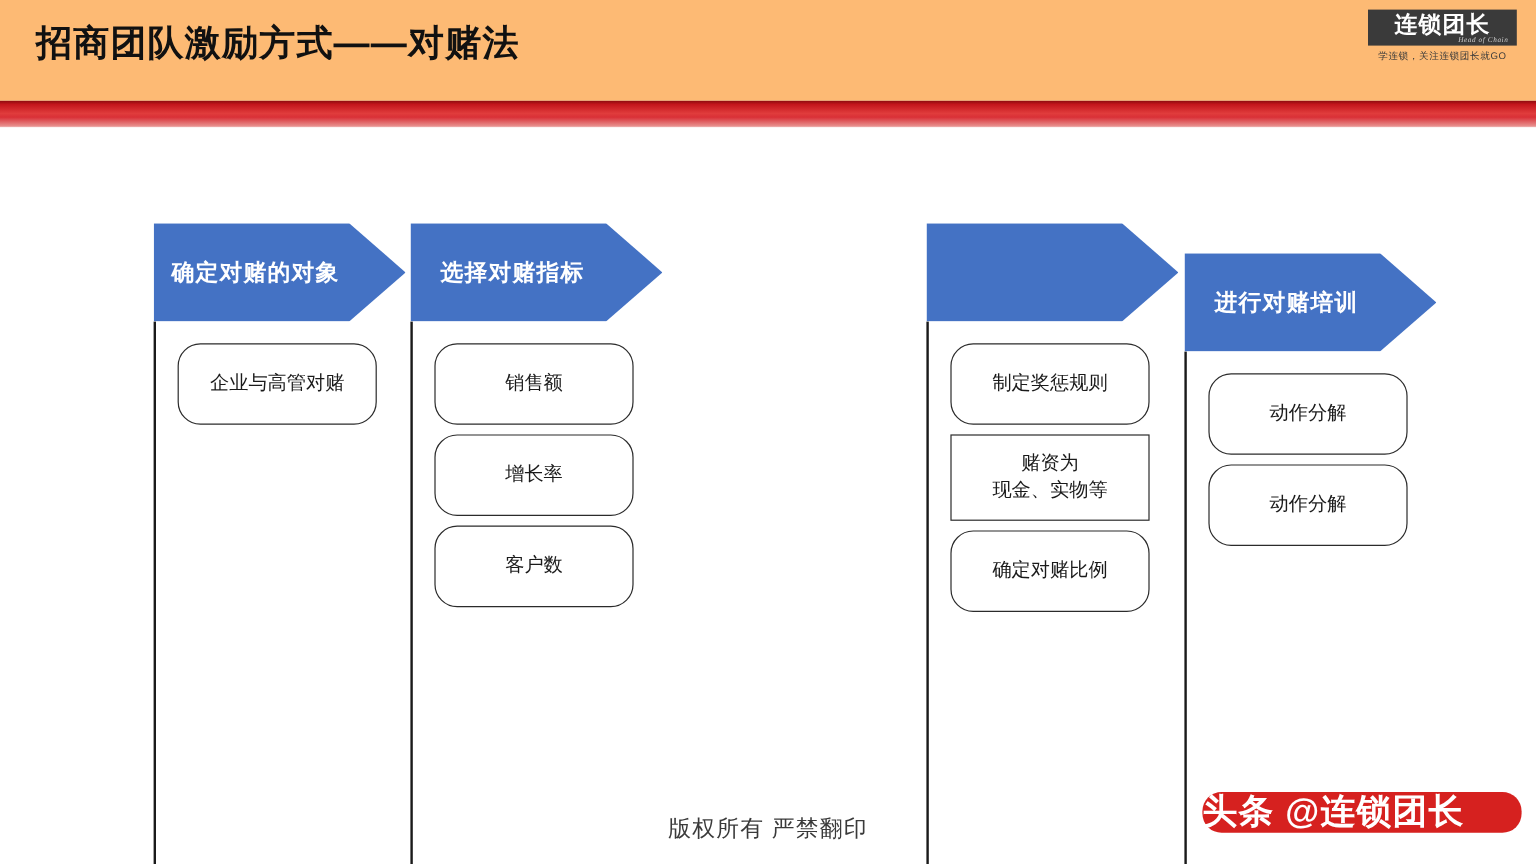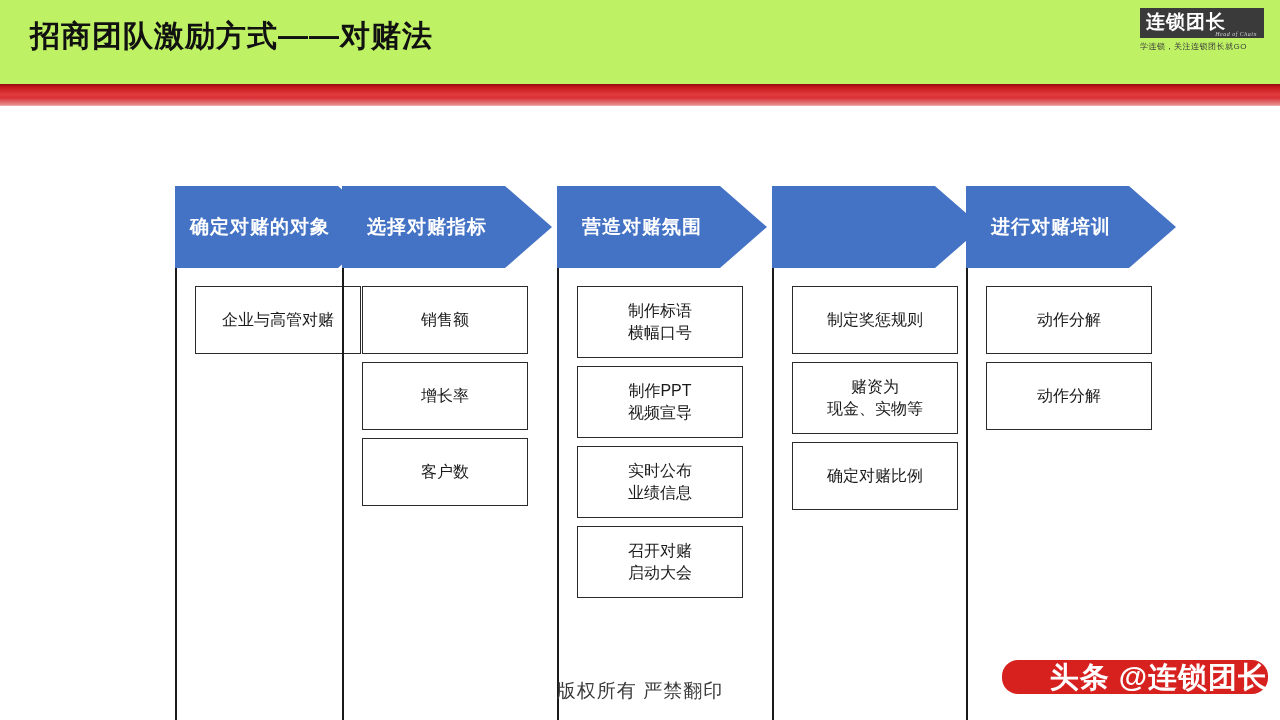--- a/index.html
+++ b/index.html
@@ -14,39 +14,40 @@
     overflow: hidden;
     position: relative;
   }
 
   
   #slide-header {
     position: absolute;
     left: 0; top: 0;
     width: 1280px;
     height: 84px;
-    background: #bef264;
+    background: #fdba74;
   }
   #page-title {
     position: absolute;
     left: 30px;
     top: 16px;
     font-size: 30px;
     font-weight: bold;
     color: #111111;
     letter-spacing: 1px;
     white-space: nowrap;
   }
 
   
   #brand-logo {
     position: absolute;
     right: 16px;
     top: 8px;
     width: 124px;
+    text-align: center;
   }
   #brand-logo-plate {
     background: #3a3a3a;
     padding: 3px 6px 4px 6px;
     position: relative;
     height: 30px;
     box-sizing: border-box;
   }
   #brand-logo-main {
     color: #ffffff;
@@ -155,21 +156,21 @@
     display: flex;
     align-items: center;
     justify-content: center;
     text-align: center;
     color: #1a1a1a;
     font-size: 16px;
     line-height: 22px;
     margin-bottom: 8px;
     white-space: pre-line;
   }
-  .flow-box.h1 { height: 68px; }
+  .flow-box.h1 { height: 68px; border-radius: 19px; }
   .flow-box.h2 { height: 72px; }
 
   
   #copyright-note {
     position: absolute;
     left: 0;
     top: 678px;
     width: 1280px;
     text-align: center;
     font-size: 19px;
@@ -191,93 +192,76 @@
     top: 660px;
     width: 266px;
     height: 34px;
     background: #d6211f;
     color: #ffffff;
     font-size: 29px;
     font-weight: bold;
     line-height: 34px;
     letter-spacing: 1px;
     white-space: nowrap;
-    text-align: right;
+    text-align: left;
     border-radius: 16px;
   }
 </style>
 </head>
 <body>
 
 <div id="slide-header">
   <div id="page-title">招商团队激励方式——对赌法</div>
 
   <div id="brand-logo">
     <div id="brand-logo-plate">
       <div id="brand-logo-main">连锁团长</div>
       <div id="brand-logo-en">Head of Chain</div>
     </div>
     <div id="brand-logo-tagline">学连锁，关注连锁团长就GO</div>
   </div>
 </div>
 <div id="header-stripe"></div>
 
 <div id="diagram">
-    <div class="column" style="left: 128px; margin-left: 47px;">
+    <div class="column" style="left: 128px;">
       <div class="chevron">
         <div class="chevron-shape"></div>
         <div class="chevron-label">确定对赌的对象</div>
       </div>
       <div class="flow-line" style="height: 520px;"></div>
       <div class="boxes">
         <div class="flow-box h1">企业与高管对赌</div>
       </div>
     </div>
     <div class="column" style="left: 342px;">
       <div class="chevron">
         <div class="chevron-shape"></div>
         <div class="chevron-label">选择对赌指标</div>
       </div>
       <div class="flow-line" style="height: 520px;"></div>
       <div class="boxes">
         <div class="flow-box h1">销售额</div>
         <div class="flow-box h1">增长率</div>
         <div class="flow-box h1">客户数</div>
-      </div>
-    </div>
-    <div class="column" style="left: 557px;">
-      <div class="chevron">
-        <div class="chevron-shape"></div>
-        <div class="chevron-label">营造对赌氛围</div>
-      </div>
-      <div class="flow-line" style="height: 520px;"></div>
-      <div class="boxes">
-        <div class="flow-box h2">制作标语
-横幅口号</div>
-        <div class="flow-box h2">制作PPT
-视频宣导</div>
-        <div class="flow-box h2">实时公布
-业绩信息</div>
-        <div class="flow-box h2">召开对赌
-启动大会</div>
       </div>
     </div>
     <div class="column" style="left: 772px;">
       <div class="chevron">
         <div class="chevron-shape"></div>
       </div>
       <div class="flow-line" style="height: 520px;"></div>
       <div class="boxes">
         <div class="flow-box h1">制定奖惩规则</div>
         <div class="flow-box h2">赌资为
 现金、实物等</div>
         <div class="flow-box h1">确定对赌比例</div>
       </div>
     </div>
-    <div class="column" style="left: 966px;">
+    <div class="column" style="left: 987px; margin-top: 25px;">
       <div class="chevron">
         <div class="chevron-shape"></div>
         <div class="chevron-label">进行对赌培训</div>
       </div>
       <div class="flow-line" style="height: 520px;"></div>
       <div class="boxes">
         <div class="flow-box h1">动作分解</div>
         <div class="flow-box h1">动作分解</div>
       </div>
     </div>

